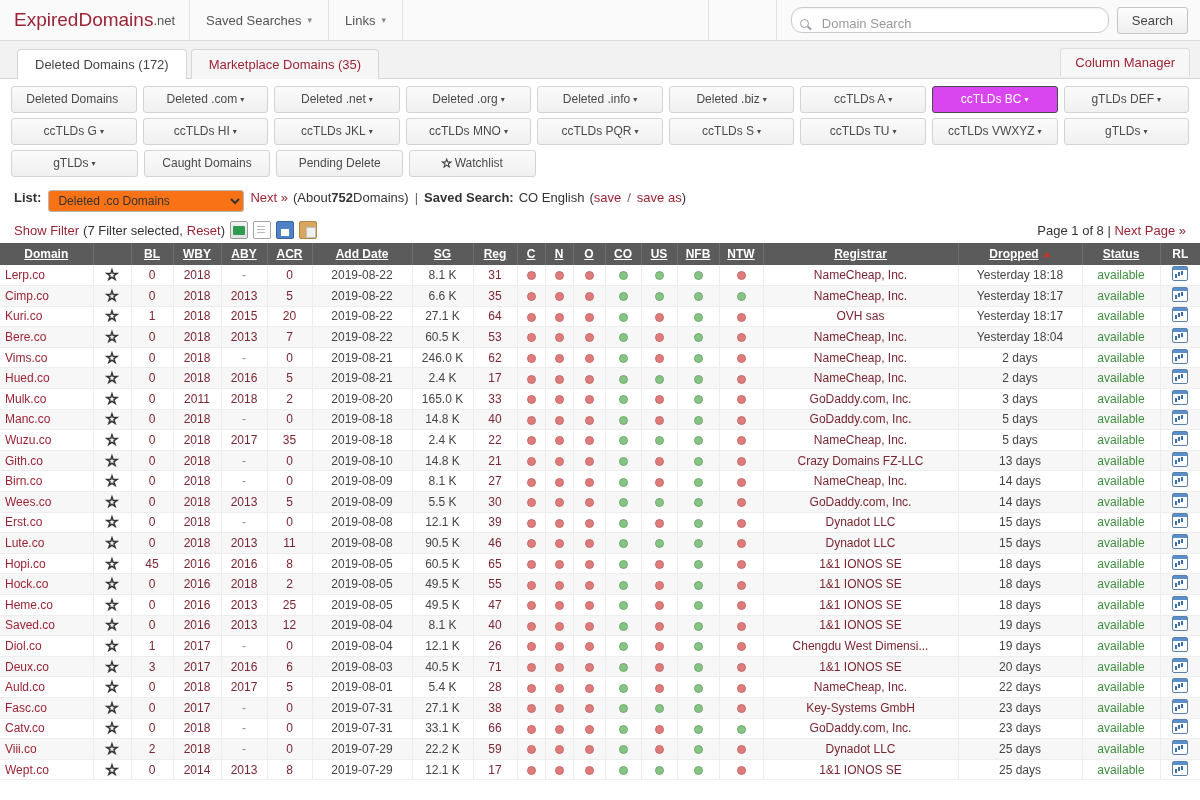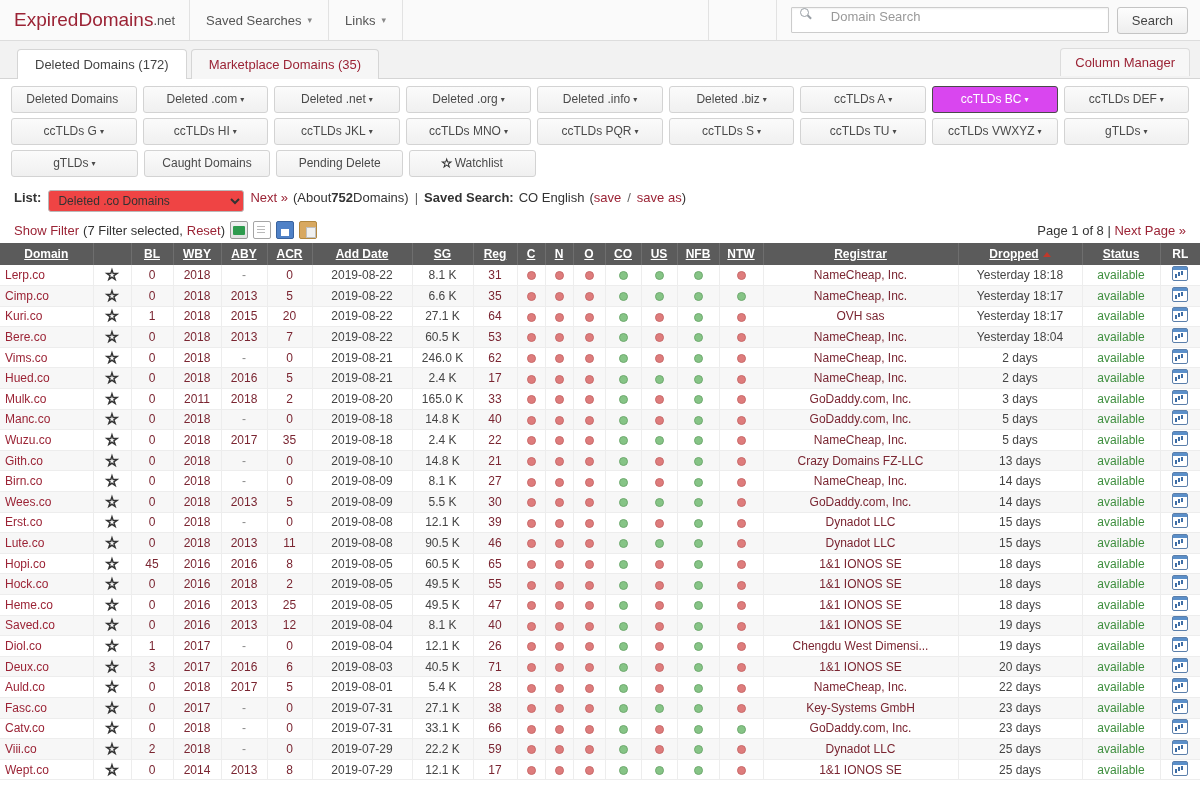--- a/index.html
+++ b/index.html
@@ -57,30 +57,29 @@
     width: 67px;
     border-right: 1px solid #e2e2e2;
   }
   .search-area {
     display: flex;
     align-items: center;
     padding: 0 12px 0 14px;
   }
   .search-box {
     display: flex;
-    align-items: flex-start;
+    align-items: flex-end;
     width: 318px;
     height: 26px;
     border: 1px solid #cccccc;
-    border-radius: 1px;
+    border-radius: 11px;
     background: #ffffff;
     box-shadow: inset 0 1px 2px rgba(0,0,0,.06);
     padding: 0 8px;
     box-sizing: border-box;
-    gap: 9px;
   }
   .search-ico {
     width: 13px; height: 13px;
     margin-right: 7px;
     position: relative;
     flex: none;
   }
   .search-ico::before {
     content: "";
     position: absolute;
@@ -222,21 +221,21 @@
     align-items: flex-start;
     height: 27px;
     white-space: nowrap;
   }
   .listlabel { font-weight: bold; margin-right: 7px; }
   .listsel {
     height: 22px;
     width: 196px;
     border: 1px solid #b9b9b9;
     border-radius: 3px;
-    background: #ef4444;
+    background: #f97316;
     font-family: "Liberation Sans", sans-serif;
     font-size: 12px;
     color: #333;
     padding-left: 5px;
     box-sizing: border-box;
   }
   .lnk { color: #9b2335; text-decoration: none; cursor: pointer; }
   .sep { margin: 0 6px; color: #666; }
   .filterline {
     display: flex;
@@ -442,21 +441,21 @@
 
   <div class="btnrow">
     <div class="gbtn"><span>Deleted Domains</span><span class="caret"></span></div>
     <div class="gbtn"><span>Deleted .com</span><span class="caret">▾</span></div>
     <div class="gbtn"><span>Deleted .net</span><span class="caret">▾</span></div>
     <div class="gbtn"><span>Deleted .org</span><span class="caret">▾</span></div>
     <div class="gbtn"><span>Deleted .info</span><span class="caret">▾</span></div>
     <div class="gbtn"><span>Deleted .biz</span><span class="caret">▾</span></div>
     <div class="gbtn"><span>ccTLDs A</span><span class="caret">▾</span></div>
     <div class="gbtn active"><span>ccTLDs BC</span><span class="caret">▾</span></div>
-    <div class="gbtn"><span>ccTLDs DEF</span><span class="caret">▾</span></div>
+    <div class="gbtn"><span>gTLDs DEF</span><span class="caret">▾</span></div>
   </div>
 
   <div class="btnrow">
     <div class="gbtn"><span>ccTLDs G</span><span class="caret">▾</span></div>
     <div class="gbtn"><span>ccTLDs HI</span><span class="caret">▾</span></div>
     <div class="gbtn"><span>ccTLDs JKL</span><span class="caret">▾</span></div>
     <div class="gbtn"><span>ccTLDs MNO</span><span class="caret">▾</span></div>
     <div class="gbtn"><span>ccTLDs PQR</span><span class="caret">▾</span></div>
     <div class="gbtn"><span>ccTLDs S</span><span class="caret">▾</span></div>
     <div class="gbtn"><span>ccTLDs TU</span><span class="caret">▾</span></div>

